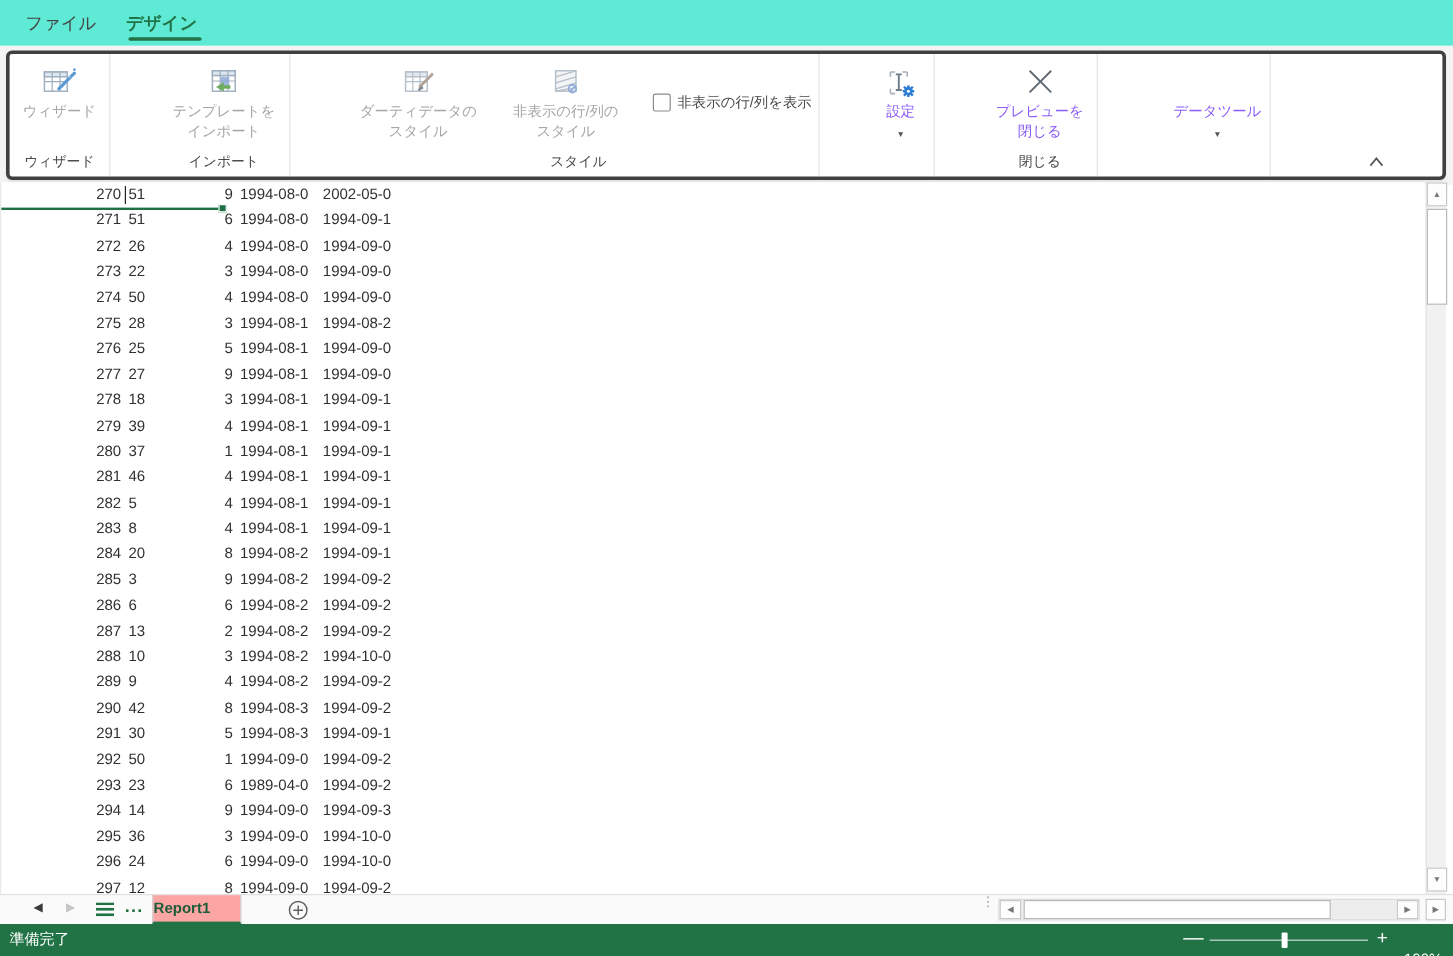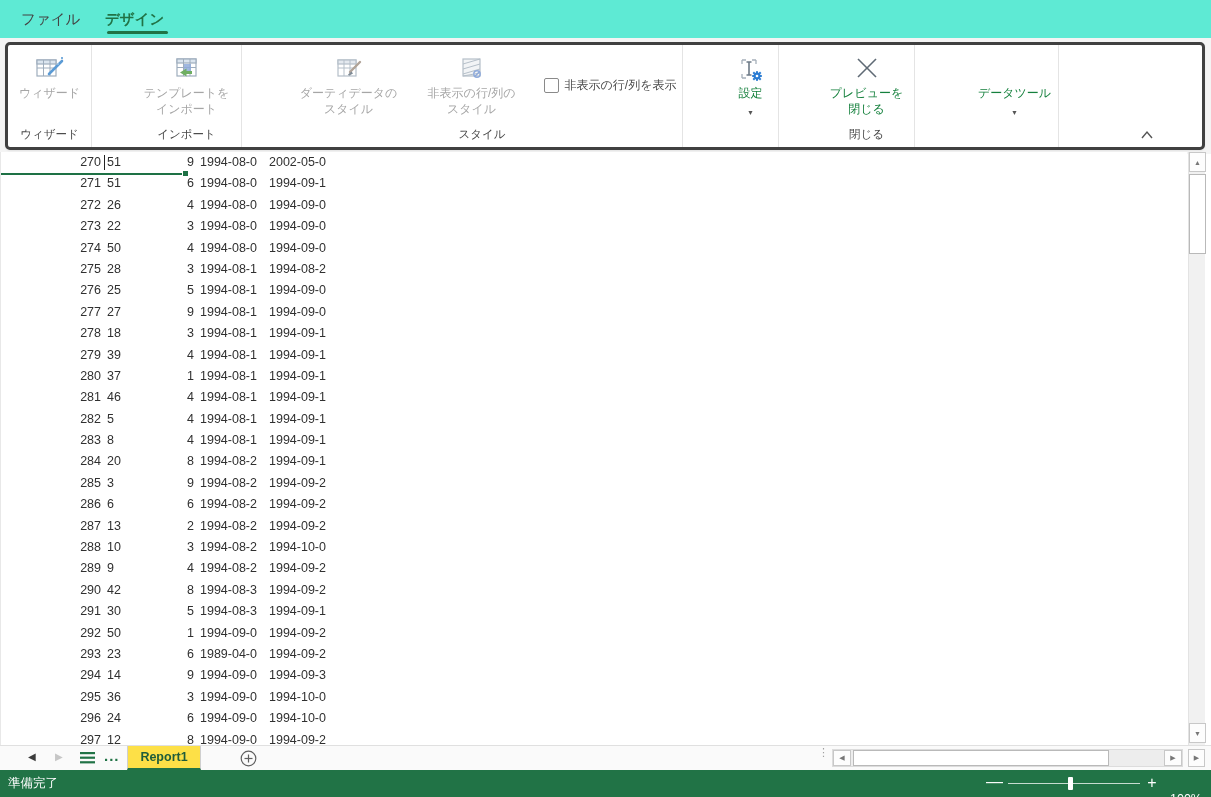--- a/index.html
+++ b/index.html
@@ -24,21 +24,21 @@
   .ribbon {
     position:absolute; top:4px; left:5px; width:1200px; height:108px;
     background:#fff; border:3px solid #404040; border-radius:5px;
     box-shadow:0 1px 2px rgba(0,0,0,0.07);
     display:flex; overflow:hidden;gap:40px;
   }
   .rgroup { position:relative; border-right:1px solid #e4e4e4; display:flex; justify-content:center; padding-top:8px; }
   .rgroup-label { position:absolute; bottom:5px; left:0; width:100%; text-align:center; font-size:11.5px; color:#474747; }
   .big-btn { display:flex; flex-direction:column; align-items:center; padding-top:2px; }
   .big-btn .bicon { height:30px; display:flex; align-items:flex-start; justify-content:center; }
-  .big-btn .blbl { font-size:12px; line-height:15px; text-align:center; color:#15803d; margin-top:1px; }
+  .big-btn .blbl { font-size:12px; line-height:15px; text-align:center; color:#8b5cf6; margin-top:1px; }
   .big-btn.disabled .blbl { color:#a6a6a6; }
   .drop-arrow { font-size:7px; color:#555; margin-top:8px; text-align:center; }
   .g-wizard   { width:84px; }
   .g-import   { width:110px; }
   .g-style    { width:401px; }
   .g-settings { width:56px; }
   .g-preview  { width:76px; }
   .g-close    { width:96px; }
   .g-datatools{ width:88px;margin-left:16px; }
   .g-rest     { flex:1; border-right:none; }
@@ -73,22 +73,22 @@
   .vs-thumb{ position:absolute; top:22px; left:0; width:17px; height:80px; background:#fff; border:1px solid #b9b9b9; }
 
   
   .tabbar { position:absolute; top:745px; left:0; right:0; height:25px; background:#fafafa; border-top:1px solid #e0e0e0; font-size:12px; }
   .nav-left  { position:absolute; left:28px; top:5px; color:#3b3b3b; font-size:10px; }
   .nav-right { position:absolute; left:55px; top:5px; color:#c6c6c6; font-size:10px; }
   .sheet-menu { position:absolute; left:80px; top:6px; }
   .sheet-dots { position:absolute; left:104px; top:1px; color:#217346; font-weight:bold; font-size:15px; letter-spacing:1px; }
   .sheet-tab {
     position:absolute; left:127px; top:0; width:74px; height:24px;
-    background:#fde047; border-left:1px solid #cfcfcf; border-right:1px solid #cfcfcf;
-    border-bottom:2px solid #217346; text-align:center; line-height:22px;
+    background:#fca5a5; border-left:1px solid #cfcfcf; border-right:1px solid #cfcfcf;
+    border-bottom:2px solid #217346; line-height:22px;
     color:#1e5c3a; font-weight:bold; font-size:12.5px;
   }
   .add-sheet { position:absolute; left:240px; top:4px; }
   .hgrip { position:absolute; left:818px; top:4px; color:#a0a0a0; font-size:11px; letter-spacing:0; line-height:5px; text-align:center; }
   .hscroll { position:absolute; left:832px; top:3px; width:351px; height:18px; background:#ededed; border:1px solid #dcdcdc; }
   .hs-left  { left:0; top:0; height:16px; width:18px; position:absolute; background:#fdfdfd; border:1px solid #c8c8c8; color:#777; font-size:7px; display:flex; align-items:center; justify-content:center; }
   .hs-thumb { position:absolute; left:20px; top:0; width:256px; height:16px; background:#fff; border:1px solid #b9b9b9; }
   .hs-right { right:0; top:0; height:16px; width:18px; position:absolute; background:#fdfdfd; border:1px solid #c8c8c8; color:#777; font-size:7px; display:flex; align-items:center; justify-content:center; }
   .far-right-btn { position:absolute; right:6px; top:3px; width:17px; height:18px; background:#fdfdfd; border:1px solid #c8c8c8; color:#777; font-size:7px; display:flex; align-items:center; justify-content:center; }
 

